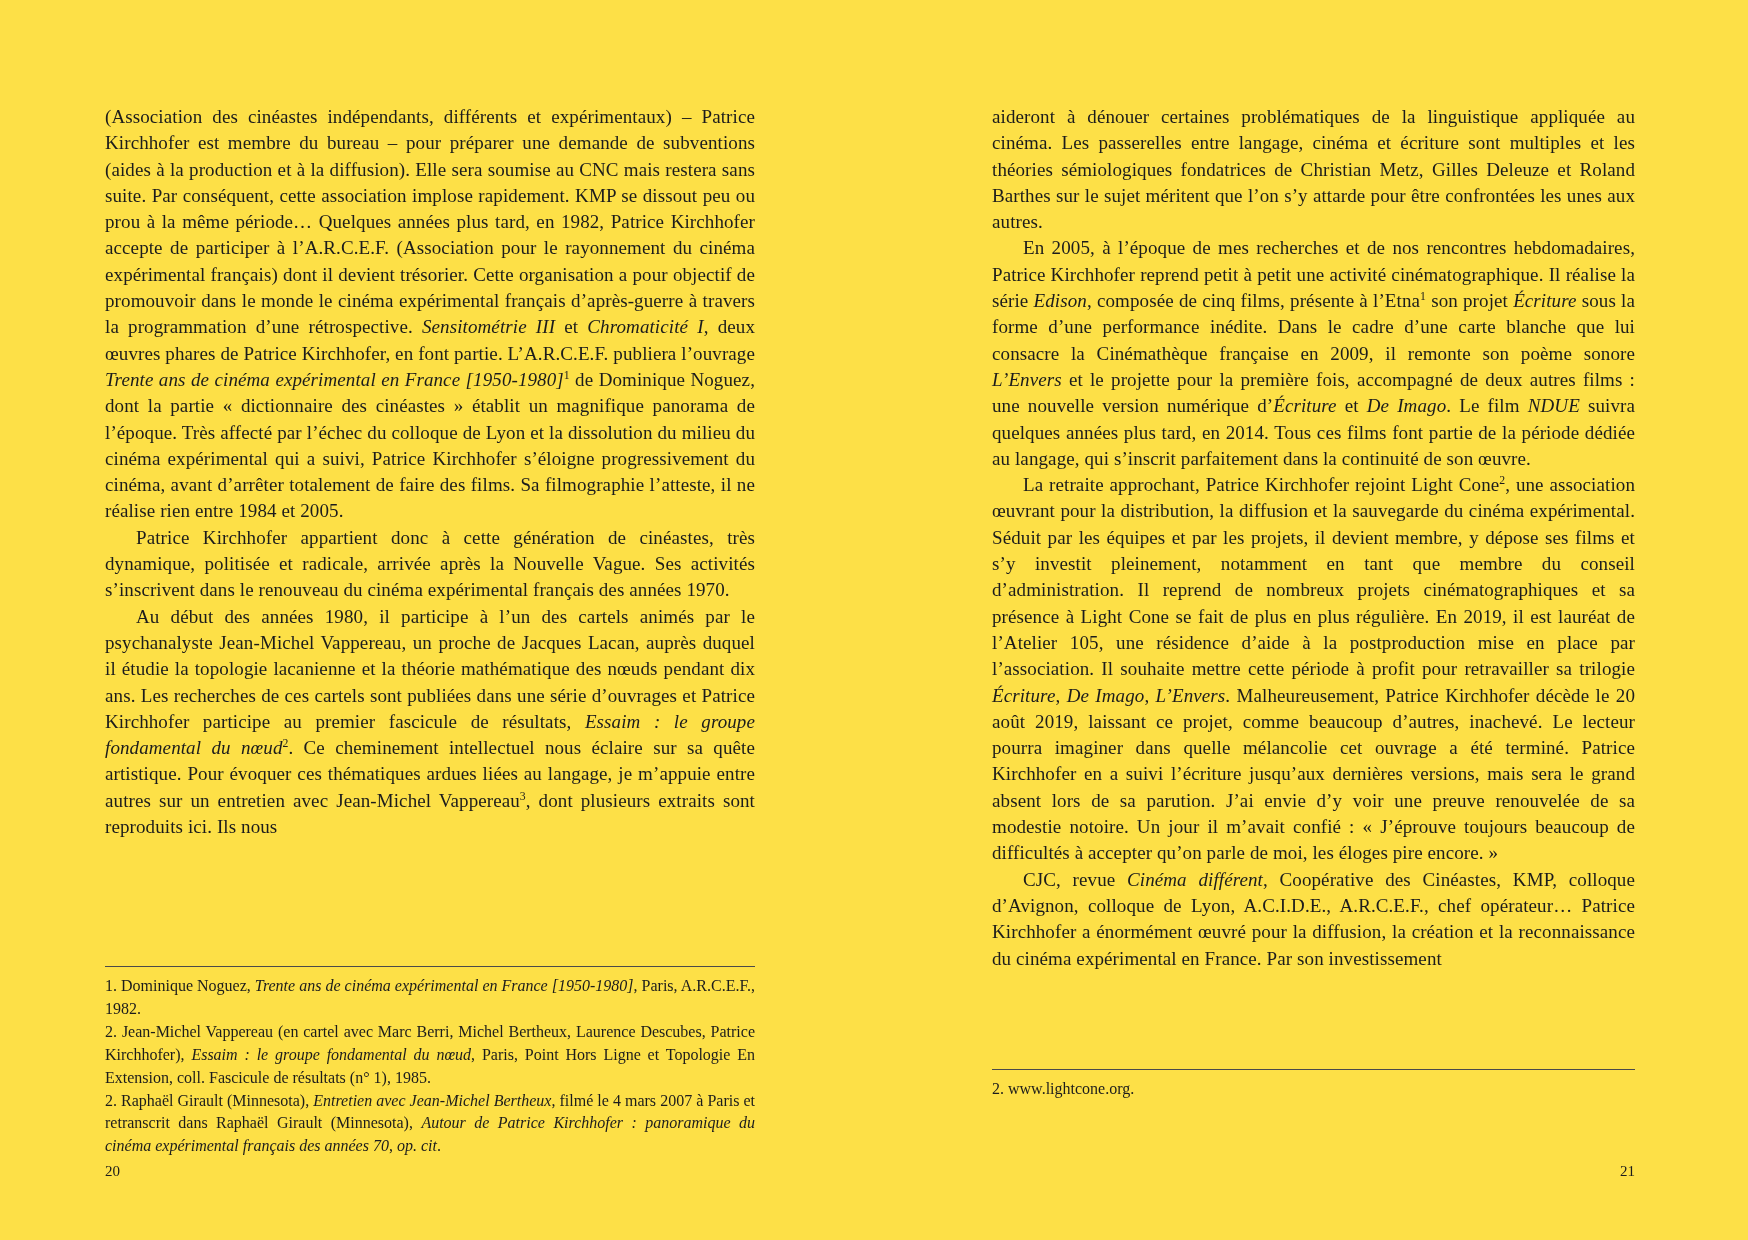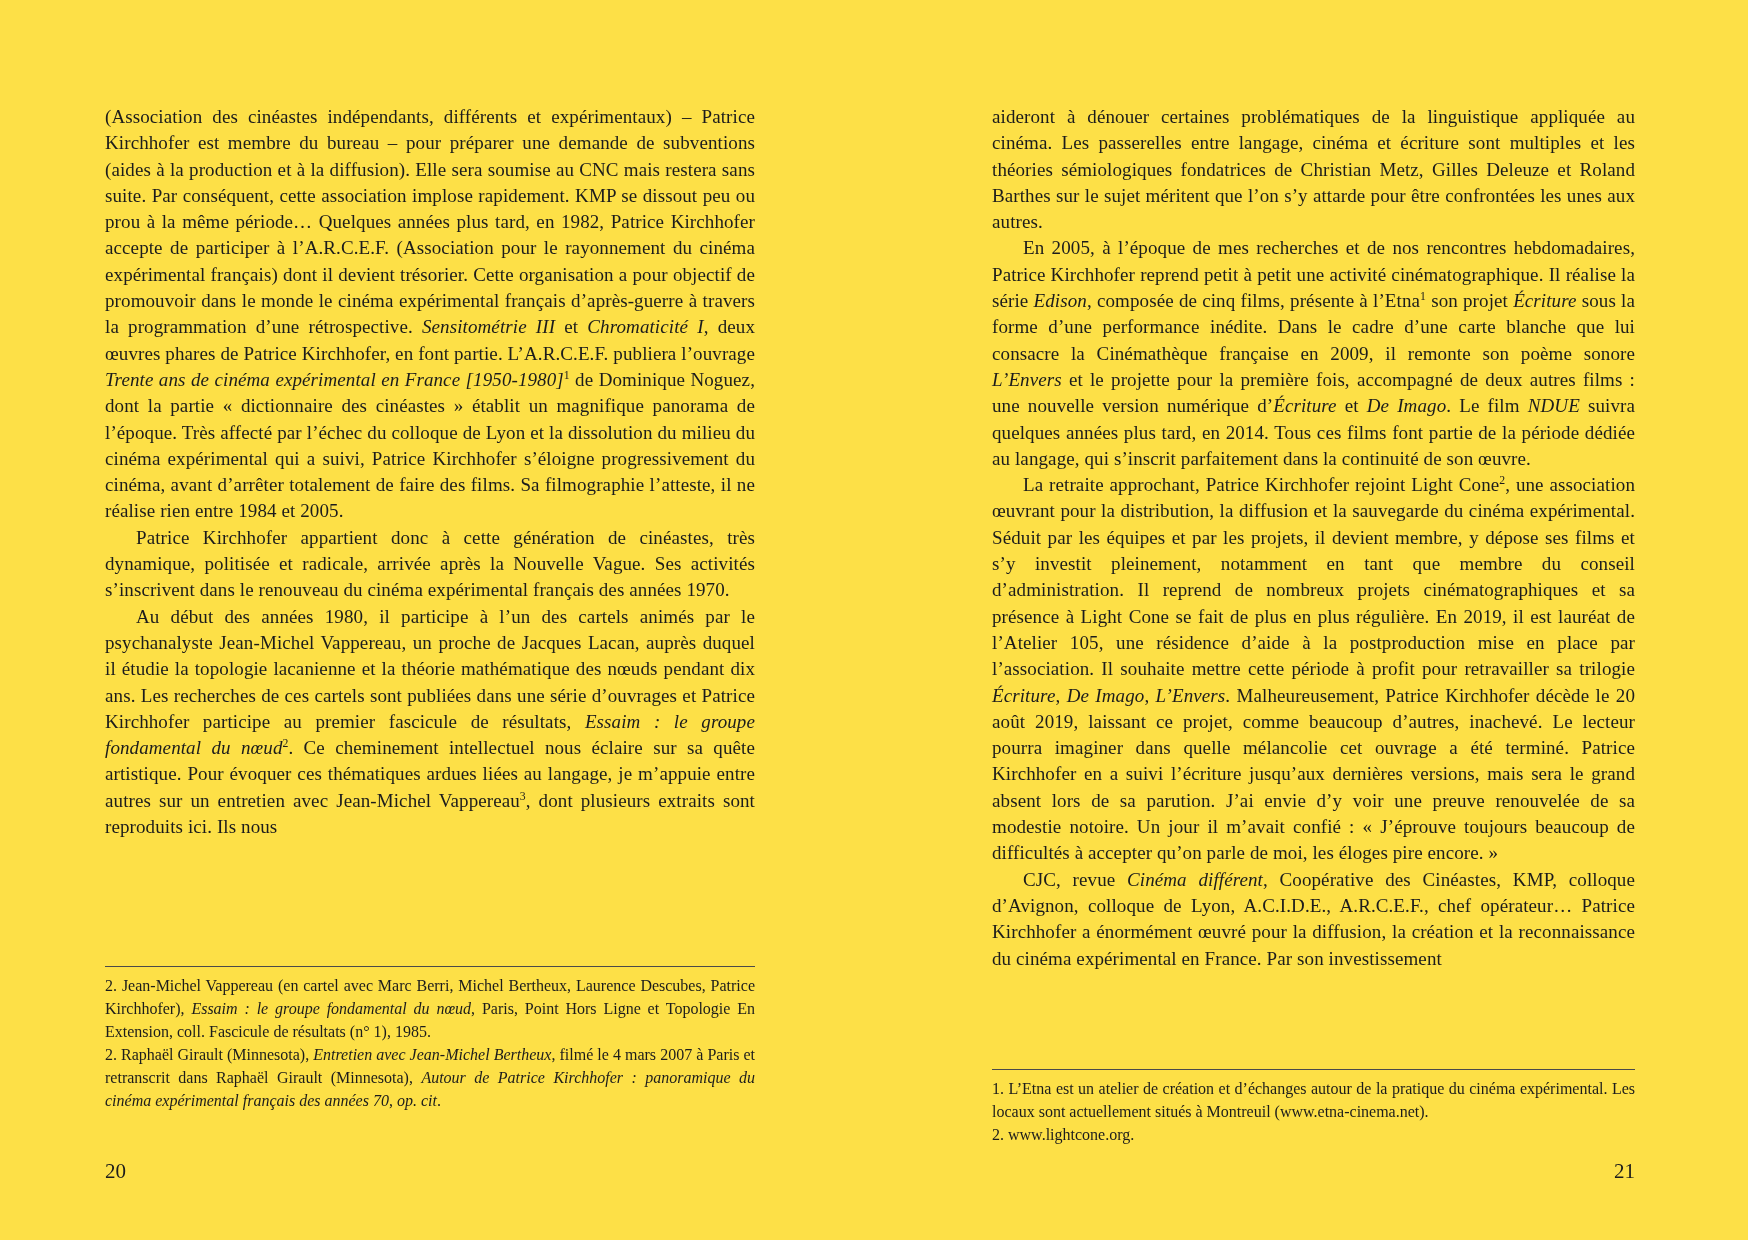--- a/index.html
+++ b/index.html
@@ -50,57 +50,57 @@
   .footnotes.left-col  { left: 105px; top: 966px;  width: 650px; }
   .footnotes.right-col { left: 992px; top: 1069px; width: 643px; }
   .fn-rule {
     border: 0;
     border-top: 1px solid #4a4a4a;
     margin: 0 0 8px 0;
     width: 100%;
   }
   .pagenum {
     position: absolute;
-    font-size: 21px;
+    font-size: 15px;
     line-height: 20px;
   }
   .pagenum.left-num  { left: 105px; top: 1161px; }
   .pagenum.right-num { left: 992px; top: 1161px; width: 643px; text-align: right; }
 </style>
 </head>
 <body>
 
 <div class="spread">
 
   <section>
     <div class="body-text left-col">
       <p class="para"><span>(Association des cinéastes indépendants, différents et expérimentaux) – Patrice Kirchhofer est membre du bureau – pour préparer une demande de subventions (aides à la production et à la diffusion). Elle sera soumise au CNC mais restera sans suite. Par conséquent, cette association implose rapidement. KMP se dissout peu ou prou à la même période… Quelques années plus tard, en 1982, Patrice Kirchhofer accepte de participer à l’A.R.C.E.F. (Association pour le rayonnement du cinéma expérimental français) dont il devient trésorier. Cette organisation a pour objectif de promouvoir dans le monde le cinéma expérimental français d’après-guerre à travers la programmation d’une rétrospective. </span><i>Sensitométrie III</i><span> et </span><i>Chromaticité I</i><span>, deux œuvres phares de Patrice Kirchhofer, en font partie. L’A.R.C.E.F. publiera l’ouvrage </span><i>Trente ans de cinéma expérimental en France [1950-1980]</i><sup>1</sup><span> de Dominique Noguez, dont la partie « dictionnaire des cinéastes » établit un magnifique panorama de l’époque. Très affecté par l’échec du colloque de Lyon et la dissolution du milieu du cinéma expérimental qui a suivi, Patrice Kirchhofer s’éloigne progressivement du cinéma, avant d’arrêter totalement de faire des films. Sa filmographie l’atteste, il ne réalise rien entre 1984 et 2005.</span></p>
       <p class="para indent gap"><span>Patrice Kirchhofer appartient donc à cette génération de cinéastes, très dynamique, politisée et radicale, arrivée après la Nouvelle Vague. Ses activités s’inscrivent dans le renouveau du cinéma expérimental français des années 1970.</span></p>
       <p class="para indent"><span>Au début des années 1980, il participe à l’un des cartels animés par le psychanalyste Jean-Michel Vappereau, un proche de Jacques Lacan, auprès duquel il étudie la topologie lacanienne et la théorie mathématique des nœuds pendant dix ans. Les recherches de ces cartels sont publiées dans une série d’ouvrages et Patrice Kirchhofer participe au premier fascicule de résultats, </span><i>Essaim : le groupe fondamental du nœud</i><sup>2</sup><span>. Ce cheminement intellectuel nous éclaire sur sa quête artistique. Pour évoquer ces thématiques ardues liées au langage, je m’appuie entre autres sur un entretien avec Jean-Michel Vappereau</span><sup>3</sup><span>, dont plusieurs extraits sont reproduits ici. Ils nous</span></p>
     </div>
 
     <div class="footnotes left-col">
       <hr class="fn-rule">
+      <p class="fn"><span>1. Dominique Noguez, </span><i>Trente ans de cinéma expérimental en France [1950-1980]</i><span>, Paris, A.R.C.E.F., 1982.</span></p>
       <p class="fn"><span>2. Jean-Michel Vappereau (en cartel avec Marc Berri, Michel Bertheux, Laurence Descubes, Patrice Kirchhofer), </span><i>Essaim : le groupe fondamental du nœud</i><span>, Paris, Point Hors Ligne et Topologie En Extension, coll. Fascicule de résultats (n° 1), 1985.</span></p>
       <p class="fn"><span>2. Raphaël Girault (Minnesota), </span><i>Entretien avec Jean-Michel Bertheux</i><span>, filmé le 4 mars 2007 à Paris et retranscrit dans Raphaël Girault (Minnesota), </span><i>Autour de Patrice Kirchhofer : panoramique du cinéma expérimental français des années 70</i><span>, </span><i>op. cit</i><span>.</span></p>
     </div>
 
     <div class="pagenum left-num">20</div>
   </section>
 
   <section>
     <div class="body-text right-col">
       <p class="para"><span>aideront à dénouer certaines problématiques de la linguistique appliquée au cinéma. Les passerelles entre langage, cinéma et écriture sont multiples et les théories sémiologiques fondatrices de Christian Metz, Gilles Deleuze et Roland Barthes sur le sujet méritent que l’on s’y attarde pour être confrontées les unes aux autres.</span></p>
       <p class="para indent"><span>En 2005, à l’époque de mes recherches et de nos rencontres hebdomadaires, Patrice Kirchhofer reprend petit à petit une activité cinématographique. Il réalise la série </span><i>Edison</i><span>, composée de cinq films, présente à l’Etna</span><sup>1</sup><span> son projet </span><i>Écriture</i><span> sous la forme d’une performance inédite. Dans le cadre d’une carte blanche que lui consacre la Cinémathèque française en 2009, il remonte son poème sonore </span><i>L’Envers</i><span> et le projette pour la première fois, accompagné de deux autres films : une nouvelle version numérique d’</span><i>Écriture</i><span> et </span><i>De Imago</i><span>. Le film </span><i>NDUE</i><span> suivra quelques années plus tard, en 2014. Tous ces films font partie de la période dédiée au langage, qui s’inscrit parfaitement dans la continuité de son œuvre.</span></p>
       <p class="para indent"><span>La retraite approchant, Patrice Kirchhofer rejoint Light Cone</span><sup>2</sup><span>, une association œuvrant pour la distribution, la diffusion et la sauvegarde du cinéma expérimental. Séduit par les équipes et par les projets, il devient membre, y dépose ses films et s’y investit pleinement, notamment en tant que membre du conseil d’administration. Il reprend de nombreux projets cinématographiques et sa présence à Light Cone se fait de plus en plus régulière. En 2019, il est lauréat de l’Atelier 105, une résidence d’aide à la postproduction mise en place par l’association. Il souhaite mettre cette période à profit pour retravailler sa trilogie </span><i>Écriture</i><span>, </span><i>De Imago</i><span>, </span><i>L’Envers</i><span>. Malheureusement, Patrice Kirchhofer décède le 20 août 2019, laissant ce projet, comme beaucoup d’autres, inachevé. Le lecteur pourra imaginer dans quelle mélancolie cet ouvrage a été terminé. Patrice Kirchhofer en a suivi l’écriture jusqu’aux dernières versions, mais sera le grand absent lors de sa parution. J’ai envie d’y voir une preuve renouvelée de sa modestie notoire. Un jour il m’avait confié : « J’éprouve toujours beaucoup de difficultés à accepter qu’on parle de moi, les éloges pire encore. »</span></p>
       <p class="para indent"><span>CJC, revue </span><i>Cinéma différent</i><span>, Coopérative des Cinéastes, KMP, colloque d’Avignon, colloque de Lyon, A.C.I.D.E., A.R.C.E.F., chef opérateur… Patrice Kirchhofer a énormément œuvré pour la diffusion, la création et la reconnaissance du cinéma expérimental en France. Par son investissement</span></p>
     </div>
 
     <div class="footnotes right-col">
       <hr class="fn-rule">
-      <p class="fn"><span>1. L’Etna est un atelier de création et d’échanges autour de la pratique du cinéma expérimental. Les locaux sont actuellement situés à Montreuil (www.etna-cinema.net).</span></p>
       <p class="fn"><span>2. www.lightcone.org.</span></p>
     </div>
 
     <div class="pagenum right-num">21</div>
   </section>
 
 </div>
 
 </body></html>

